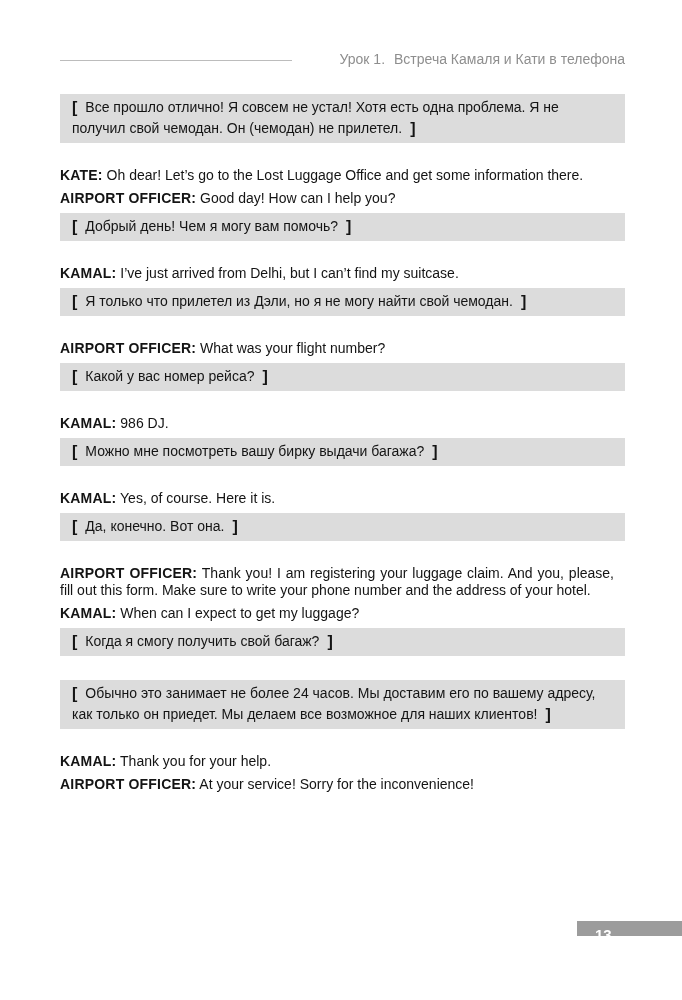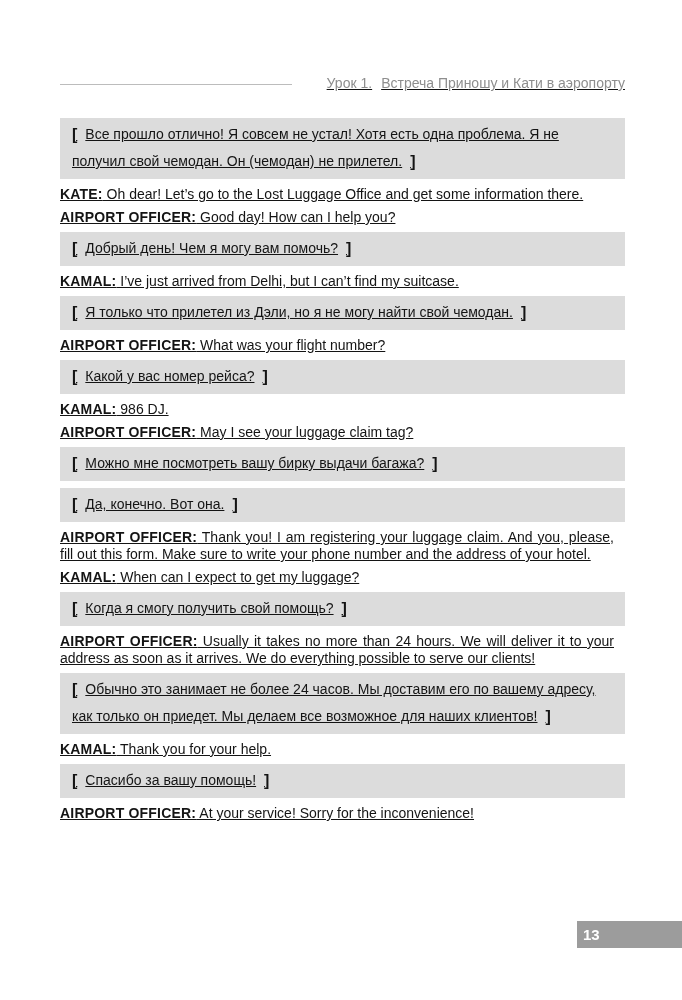--- a/index.html
+++ b/index.html
@@ -5,21 +5,21 @@
   html, body { margin: 0; padding: 0; background: #e8e8e8; }
   .page {
     width: 682px; height: 1000px;
     background: #ffffff;
     position: relative;
     overflow: hidden;
     font-family: "Liberation Sans", sans-serif;
     color: #141414;
     margin: 0 auto;
   }
-  .content { padding: 74px 57px 0 60px; text-decoration: underline; }
+  .content { padding: 50px 57px 0 60px; }
 
   .page-header {
     display: flex; align-items: center;
     height: 18px;
     margin-bottom: 26px;
   }
   .header-rule {
     flex: 0 0 232px; height: 0;
     border-top: 1px solid #bcbcbc;
     margin-top: 2px;
@@ -36,80 +36,78 @@
   .speech {
     margin: 0 11px 6px 0;
     font-size: 14px;
     line-height: 17px;
     text-align: justify;
   }
   .speaker { font-weight: 800; letter-spacing: 0.2px; }
 
   .translation {
     background: #dcdcdc;
-    margin: 0 0 7px 0;
+    margin: 0 0 24px 0;
     padding: 3px 10px 4px 12px;
     font-size: 14px;
-    line-height: 26px;
+    line-height: 20px;
   }
   .bracket {
     font-weight: 700;
     font-size: 16px;
     vertical-align: -1px;
   }
   .bracket.open  { margin-right: 8px; }
   .bracket.close { margin-left: 8px; }
 
   .page-number-badge {
     position: absolute;
     top: 921px; right: 0;
-    width: 105px; height: 27px;
+    width: 105px; height: 15px;
     background: #9c9c9c;
     color: #ffffff;
     font-weight: 700;
     font-size: 15px;
     line-height: 27px;
-    padding-left: 6px;
+    padding-left: 18px;
     box-sizing: border-box;
   }
 </style>
 </head>
 <body>
 
 <div class="page">
   <div class="content">
 
     <div class="page-header">
       <span class="header-rule"></span>
       <span class="header-text">
         <span>Урок 1.</span>
-        <span>Встреча Приношу и Кати в аэропорту</span>
+        <span>Встреча Камаля и Кати в телефона</span>
       </span>
     </div>
 
     <div class="dialogue">
         <div class="translation"><span class="bracket open">[</span><span class="ru-text">Все прошло отлично! Я совсем не устал! Хотя есть одна проблема. Я не получил свой чемодан. Он (чемодан) не прилетел.</span><span class="bracket close">]</span></div>
         <p class="speech"><span class="speaker">KATE:</span> Oh dear! Let’s go to the Lost Luggage Office and get some information there.</p>
         <p class="speech"><span class="speaker">AIRPORT OFFICER:</span> Good day! How can I help you?</p>
         <div class="translation"><span class="bracket open">[</span><span class="ru-text">Добрый день! Чем я могу вам помочь?</span><span class="bracket close">]</span></div>
         <p class="speech"><span class="speaker">KAMAL:</span> I’ve just arrived from Delhi, but I can’t find my suitcase.</p>
         <div class="translation"><span class="bracket open">[</span><span class="ru-text">Я только что прилетел из Дэли, но я не могу найти свой чемодан.</span><span class="bracket close">]</span></div>
         <p class="speech"><span class="speaker">AIRPORT OFFICER:</span> What was your flight number?</p>
         <div class="translation"><span class="bracket open">[</span><span class="ru-text">Какой у вас номер рейса?</span><span class="bracket close">]</span></div>
         <p class="speech"><span class="speaker">KAMAL:</span> 986 DJ.</p>
-        <p class="speech"><span class="speaker">AIRPORT OFFICER:</span> May I see your luggage claim tag?</p>
         <div class="translation"><span class="bracket open">[</span><span class="ru-text">Можно мне посмотреть вашу бирку выдачи багажа?</span><span class="bracket close">]</span></div>
+        <p class="speech"><span class="speaker">KAMAL:</span> Yes, of course. Here it is.</p>
         <div class="translation"><span class="bracket open">[</span><span class="ru-text">Да, конечно. Вот она.</span><span class="bracket close">]</span></div>
         <p class="speech"><span class="speaker">AIRPORT OFFICER:</span> Thank you! I am registering your luggage claim. And you, please, fill out this form. Make sure to write your phone number and the address of your hotel.</p>
         <p class="speech"><span class="speaker">KAMAL:</span> When can I expect to get my luggage?</p>
-        <div class="translation"><span class="bracket open">[</span><span class="ru-text">Когда я смогу получить свой помощь?</span><span class="bracket close">]</span></div>
-        <p class="speech"><span class="speaker">AIRPORT OFFICER:</span> Usually it takes no more than 24 hours. We will deliver it to your address as soon as it arrives. We do everything possible to serve our clients!</p>
+        <div class="translation"><span class="bracket open">[</span><span class="ru-text">Когда я смогу получить свой багаж?</span><span class="bracket close">]</span></div>
         <div class="translation"><span class="bracket open">[</span><span class="ru-text">Обычно это занимает не более 24 часов. Мы доставим его по вашему адресу, как только он приедет. Мы делаем все возможное для наших клиентов!</span><span class="bracket close">]</span></div>
         <p class="speech"><span class="speaker">KAMAL:</span> Thank you for your help.</p>
-        <div class="translation"><span class="bracket open">[</span><span class="ru-text">Спасибо за вашу помощь!</span><span class="bracket close">]</span></div>
         <p class="speech"><span class="speaker">AIRPORT OFFICER:</span> At your service! Sorry for the inconvenience!</p>
       </div>
 
   </div>
 
   <div class="page-number-badge">
     <span>13</span>
   </div>
 </div>
 

